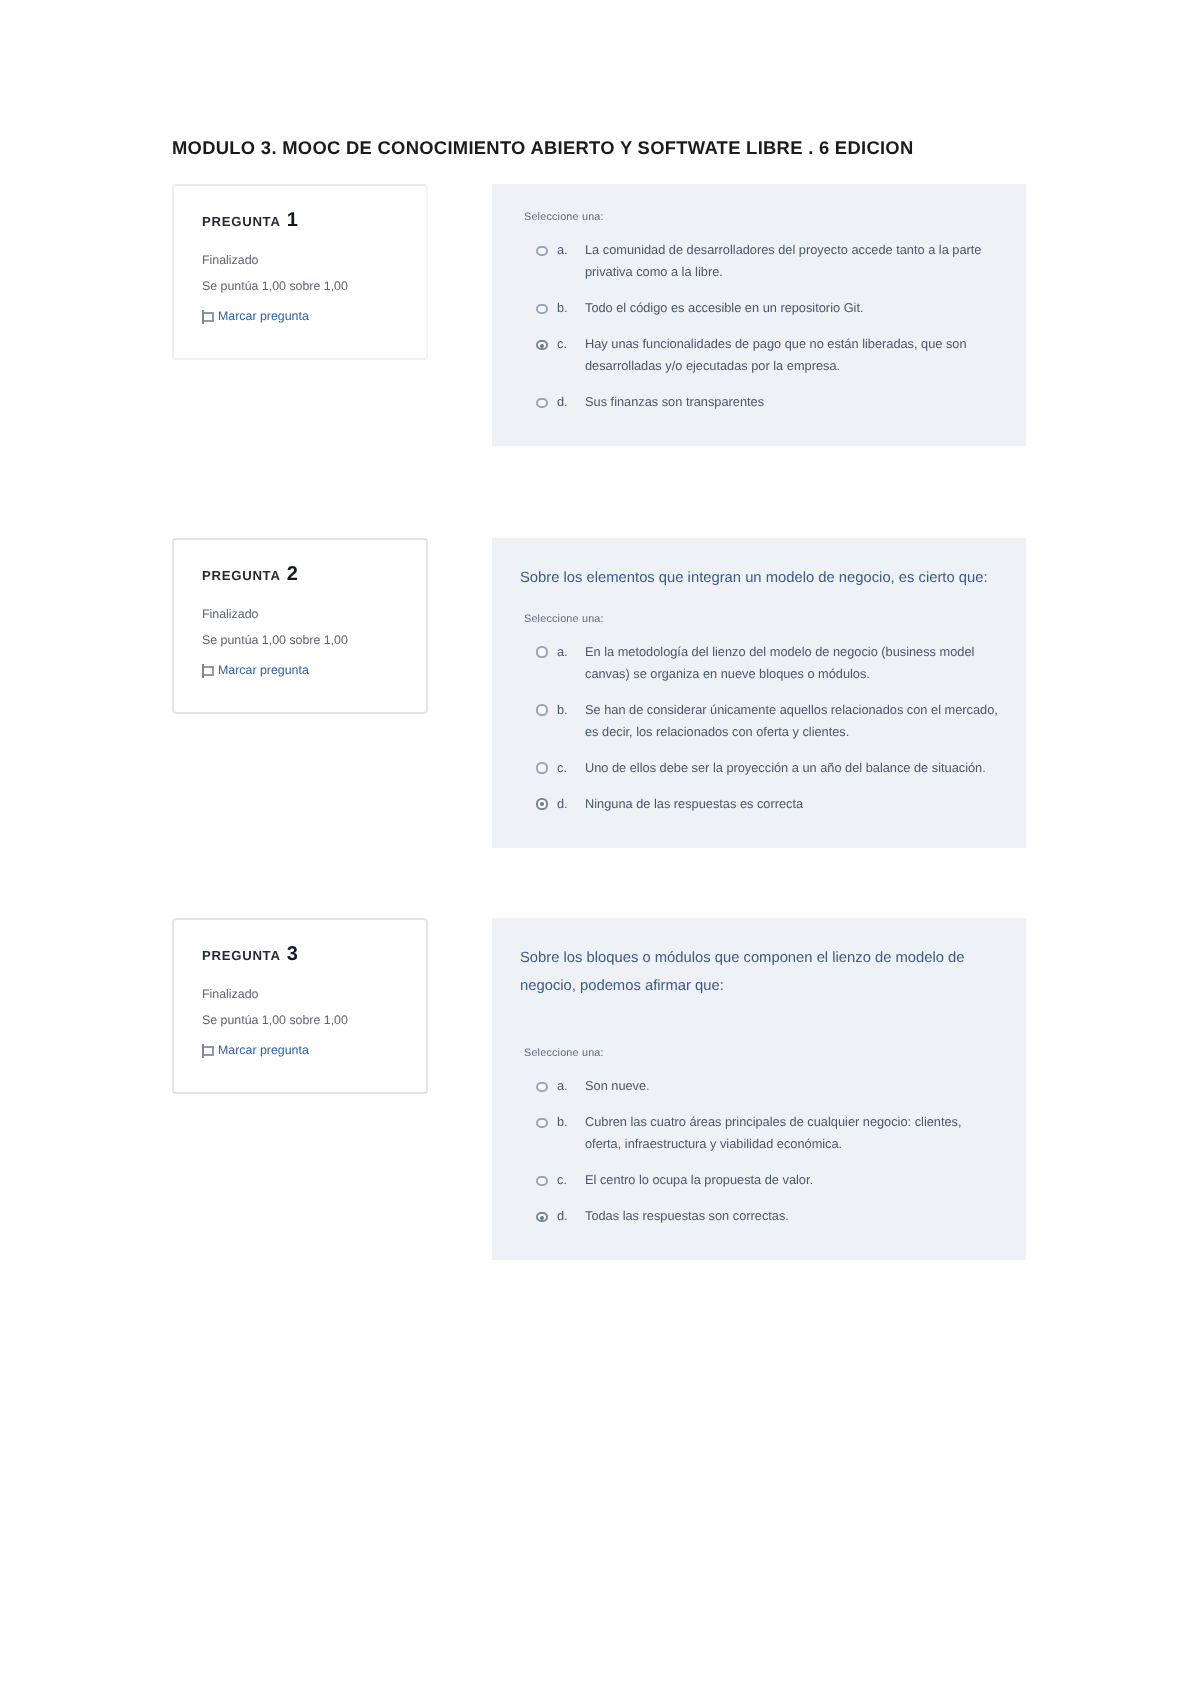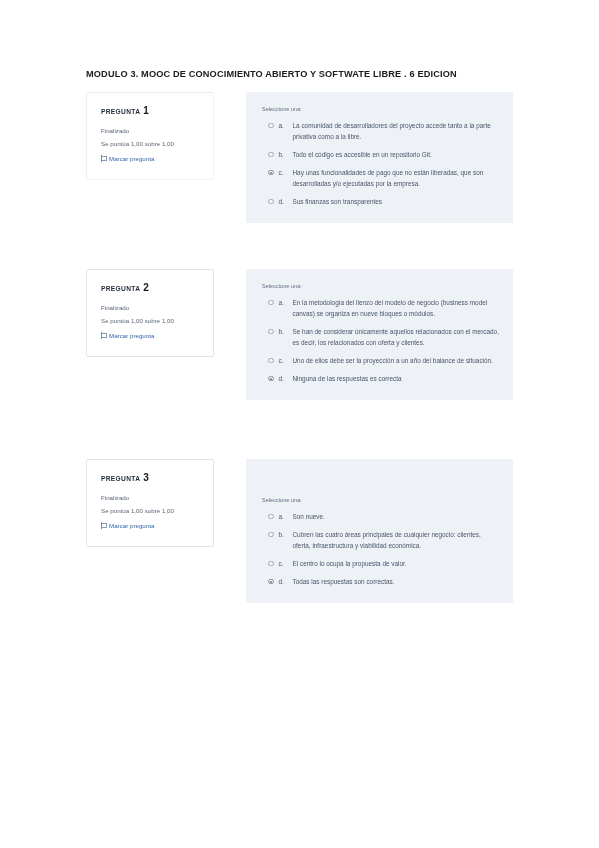--- a/index.html
+++ b/index.html
@@ -245,20 +245,21 @@
         <span>PREGUNTA</span><span class="qnum">2</span>
       </div>
       <div class="qinfo-line">Finalizado</div>
       <div class="qinfo-line">Se puntúa 1,00 sobre 1,00</div>
       <div class="qinfo-flag">
         <span class="flag-icon"></span>
         <span>Marcar pregunta</span>
       </div>
     </div>
     <div class="qpanel">
+      <p class="qtext">Sobre los elementos que integran un modelo de negocio, es cierto que:</p>
       <p class="select-label">Seleccione una:</p>
       <ul class="answers">
         <li class="answer">
           <span class="radio"></span>
           <span class="ans-letter">a.</span>
           <span class="ans-text">En la metodología del lienzo del modelo de negocio (business model canvas) se organiza en nueve bloques o módulos.</span>
         </li>
         <li class="answer">
           <span class="radio"></span>
           <span class="ans-letter">b.</span>
@@ -284,20 +285,21 @@
         <span>PREGUNTA</span><span class="qnum">3</span>
       </div>
       <div class="qinfo-line">Finalizado</div>
       <div class="qinfo-line">Se puntúa 1,00 sobre 1,00</div>
       <div class="qinfo-flag">
         <span class="flag-icon"></span>
         <span>Marcar pregunta</span>
       </div>
     </div>
     <div class="qpanel">
+      <p class="qtext">Sobre los bloques o módulos que componen el lienzo de modelo de negocio, podemos afirmar que:</p>
       <p class="select-label" style="margin-top:24px;">Seleccione una:</p>
       <ul class="answers">
         <li class="answer">
           <span class="radio"></span>
           <span class="ans-letter">a.</span>
           <span class="ans-text">Son nueve.</span>
         </li>
         <li class="answer">
           <span class="radio"></span>
           <span class="ans-letter">b.</span>

